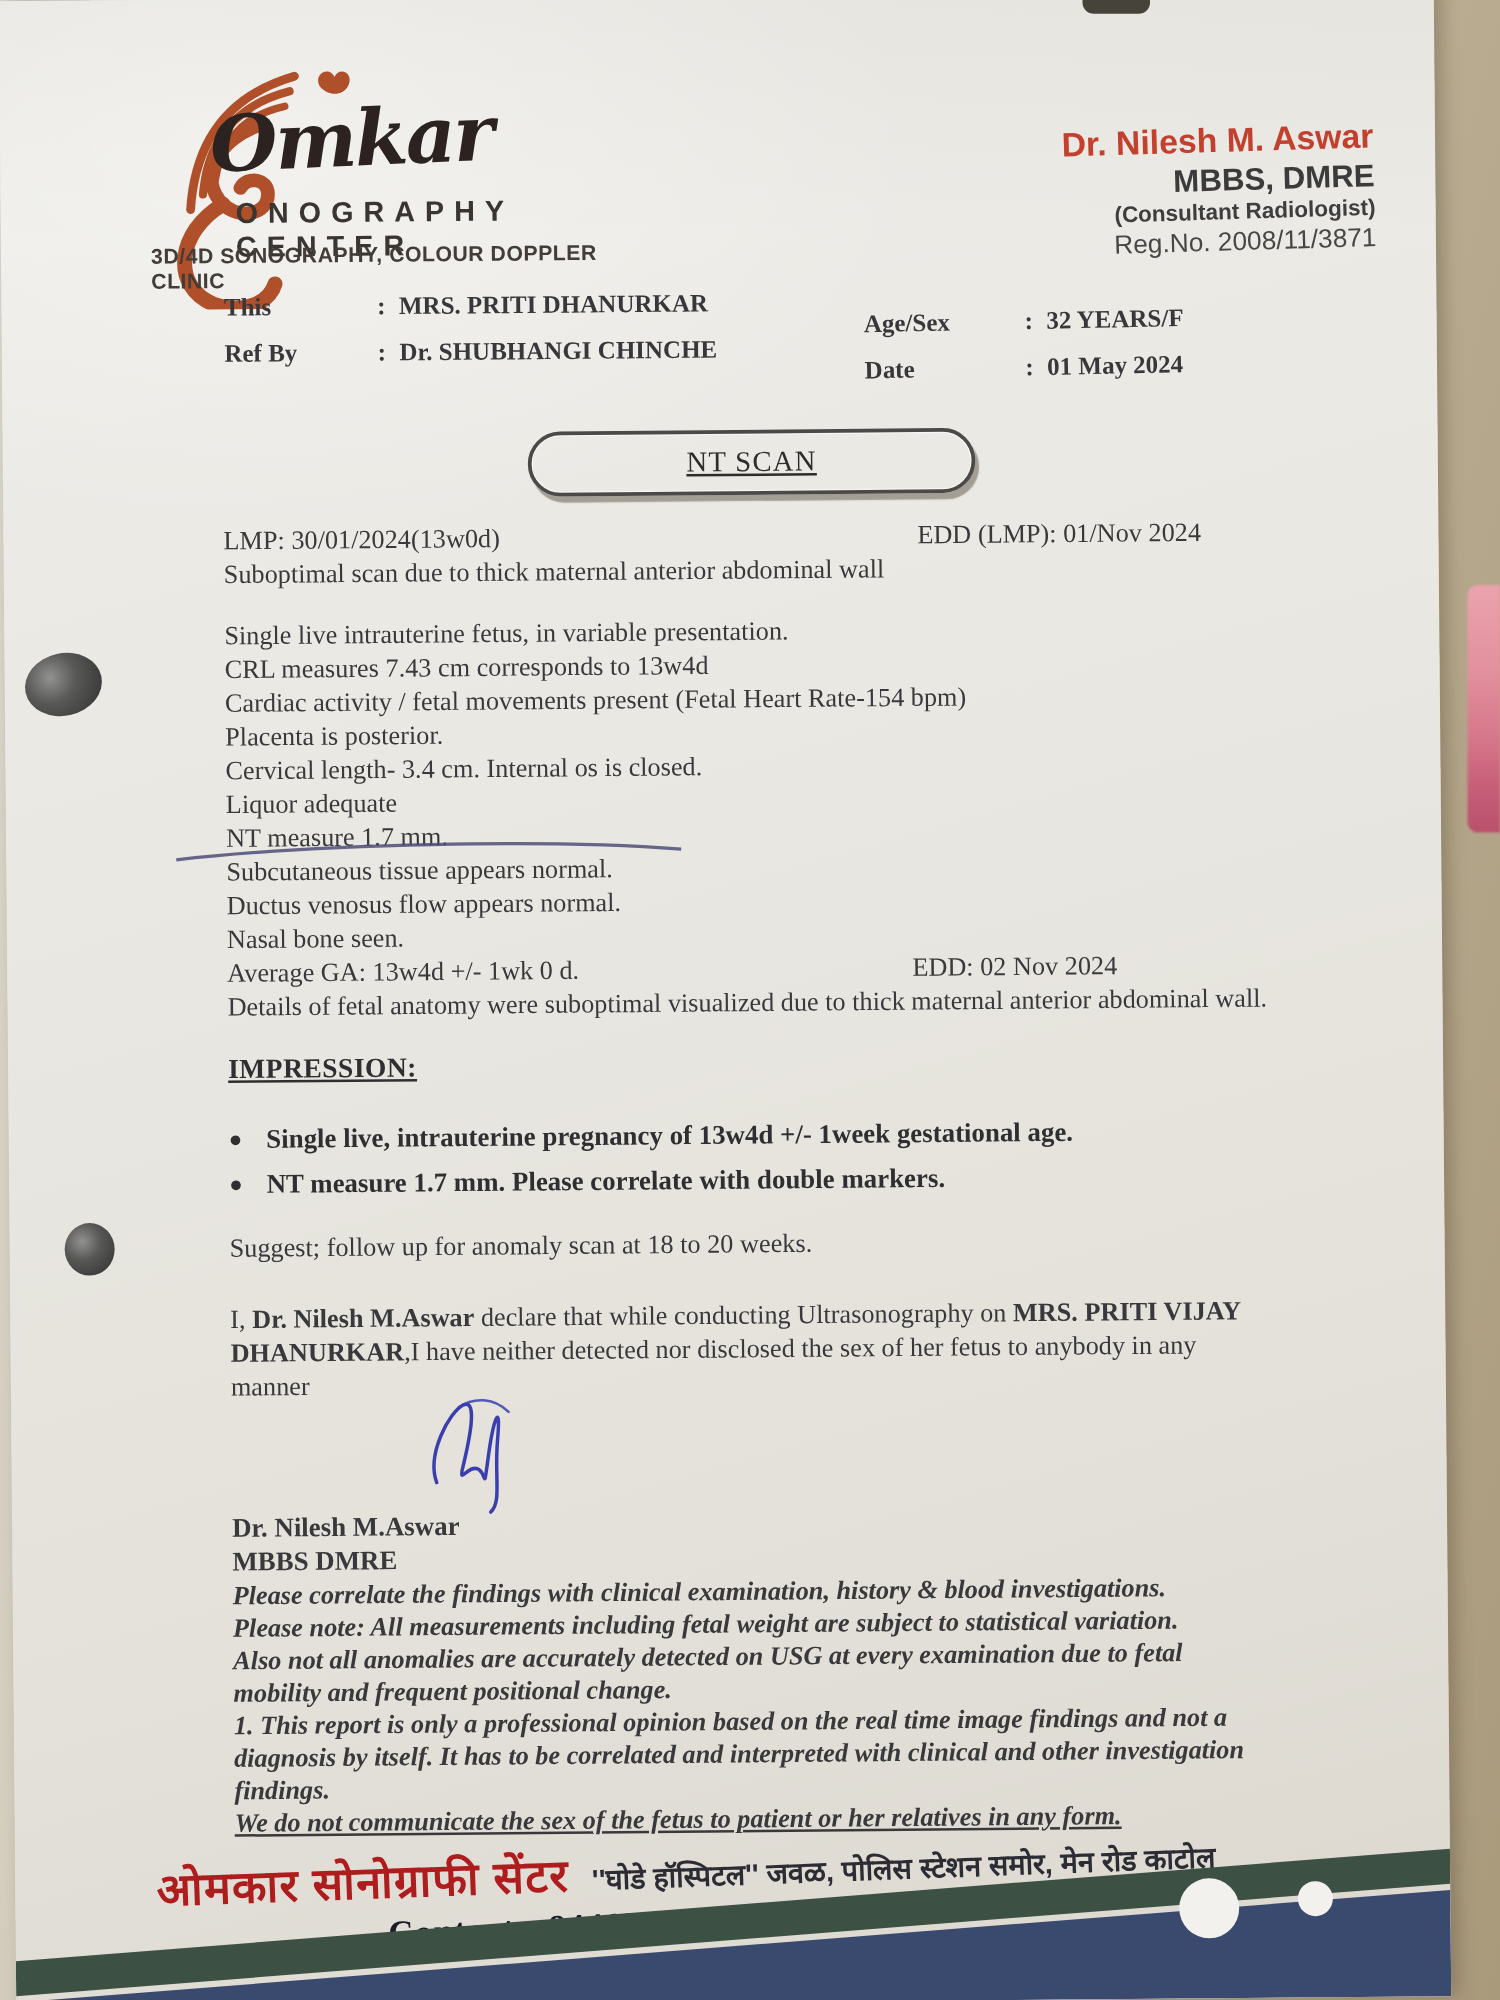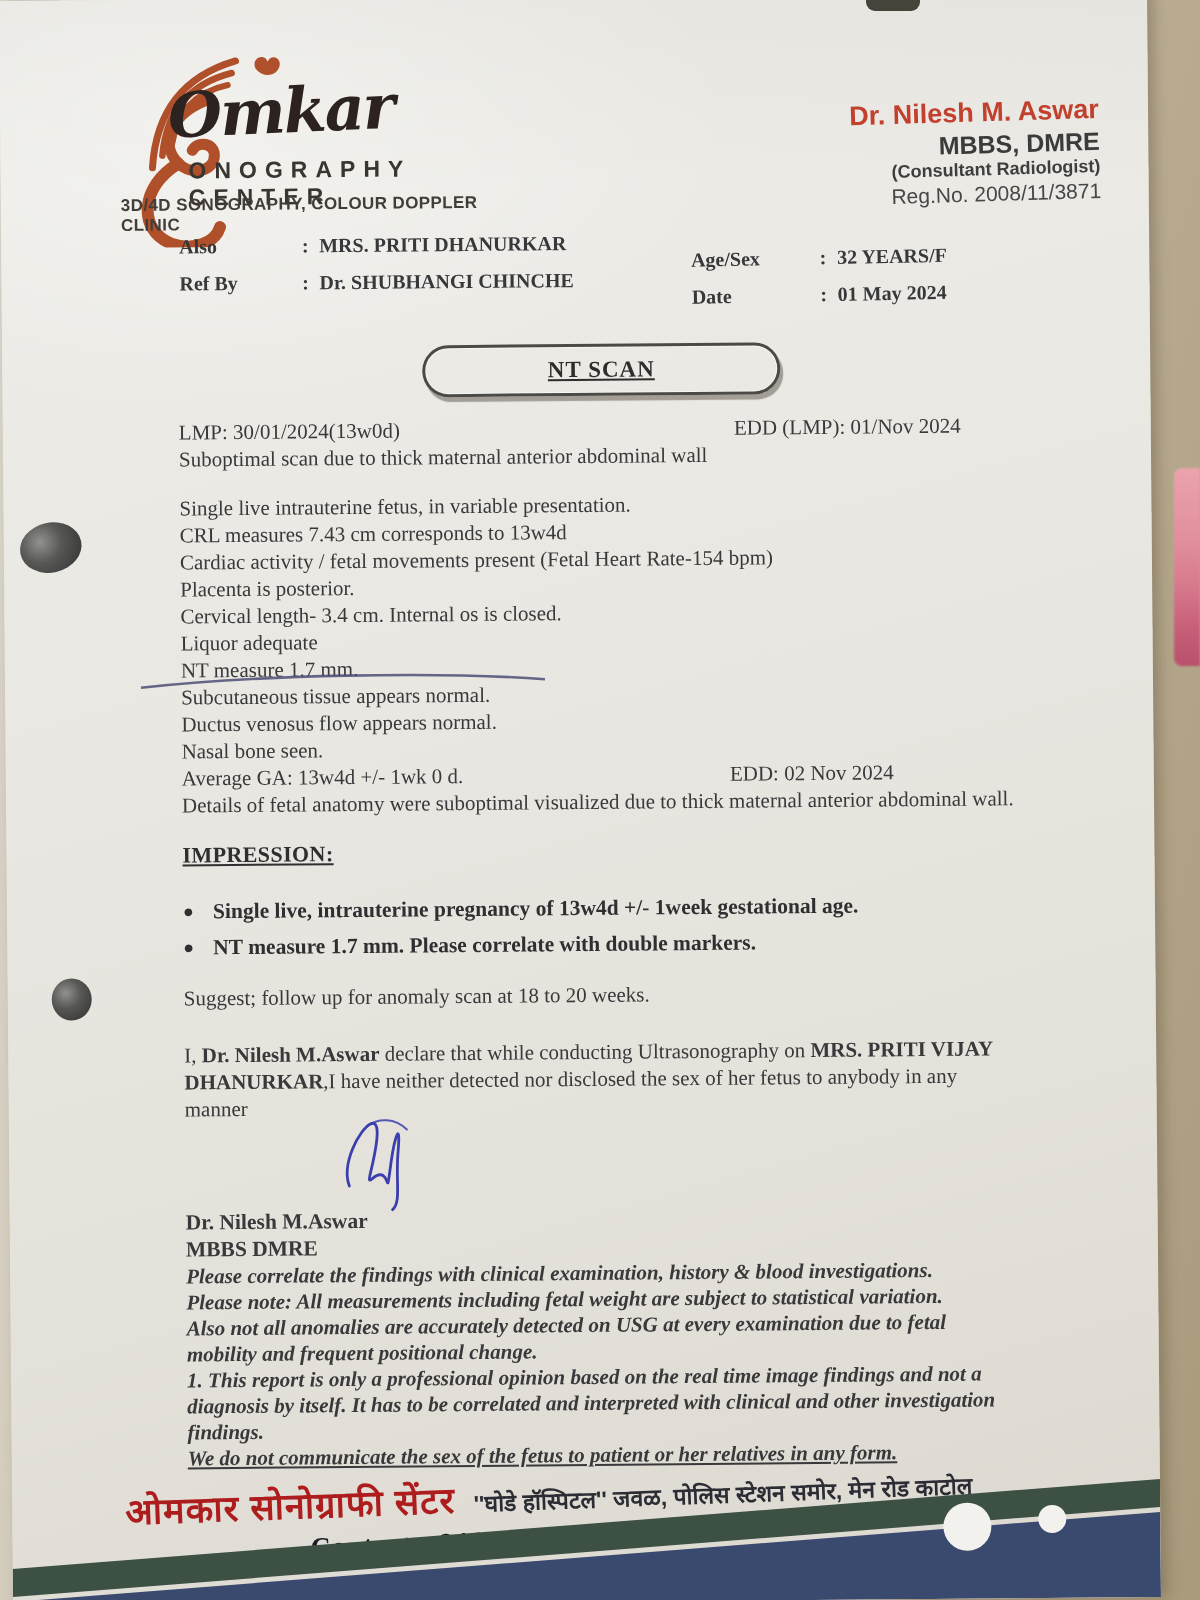--- a/index.html
+++ b/index.html
@@ -49,21 +49,21 @@
   .pcol-l{position:absolute;left:0;top:0;width:440px;}
   .pcol-r{position:absolute;left:512px;top:16px;width:330px;transform:rotate(-0.6deg);}
   .pcol-r .lbl{width:118px;}
   
   .pill{
     position:absolute;left:420px;top:348px;width:352px;height:46px;
     border:3px solid #4c4a47;border-radius:28px;
     box-shadow:3px 5px 1px rgba(90,82,70,.5), inset 0 0 0 1px rgba(255,255,255,.6);
     display:flex;align-items:center;justify-content:center;
   }
-  .pill span{font-weight:bold;font-size:23px;letter-spacing:1px;color:#2e2d2c;
+  .pill span{font-weight:normal;font-size:23px;letter-spacing:1px;color:#2e2d2c;
     text-decoration:underline;}
   
   .body{position:absolute;left:176px;top:420px;width:828px;font-size:21px;color:#39393b;line-height:27px;}
   .rowflex{display:flex;justify-content:space-between;}
   .edd-lmp{margin-right:46px;}
   .edd2{margin-right:116px;}
   .gap22{height:22px;}
   .ntline{position:relative;display:inline-block;}
   .ntline svg{position:absolute;left:-44px;top:14px;}
   .impr{font-weight:bold;font-size:22px;margin-top:22px;letter-spacing:.4px;color:#2f2f31;}
@@ -122,21 +122,21 @@
   <div class="doc-block">
     <div class="doc-name" style="color:#c2402e">Dr. Nilesh M. Aswar</div>
     <div class="doc-deg">MBBS, DMRE</div>
     <div class="doc-role">(Consultant Radiologist)</div>
     <div class="doc-reg">Reg.No. 2008/11/3871</div>
   </div>
 
   <div class="pat">
     <div class="pcol-l">
       <div class="row">
-        <span class="lbl">Also</span>
+        <span class="lbl">This</span>
         <span class="col">:</span>
         <span>MRS. PRITI DHANURKAR</span>
       </div>
       <div class="row">
         <span class="lbl">Ref By</span>
         <span class="col">:</span>
         <span>Dr. SHUBHANGI CHINCHE</span>
       </div>
     </div>
     <div class="pcol-r">

